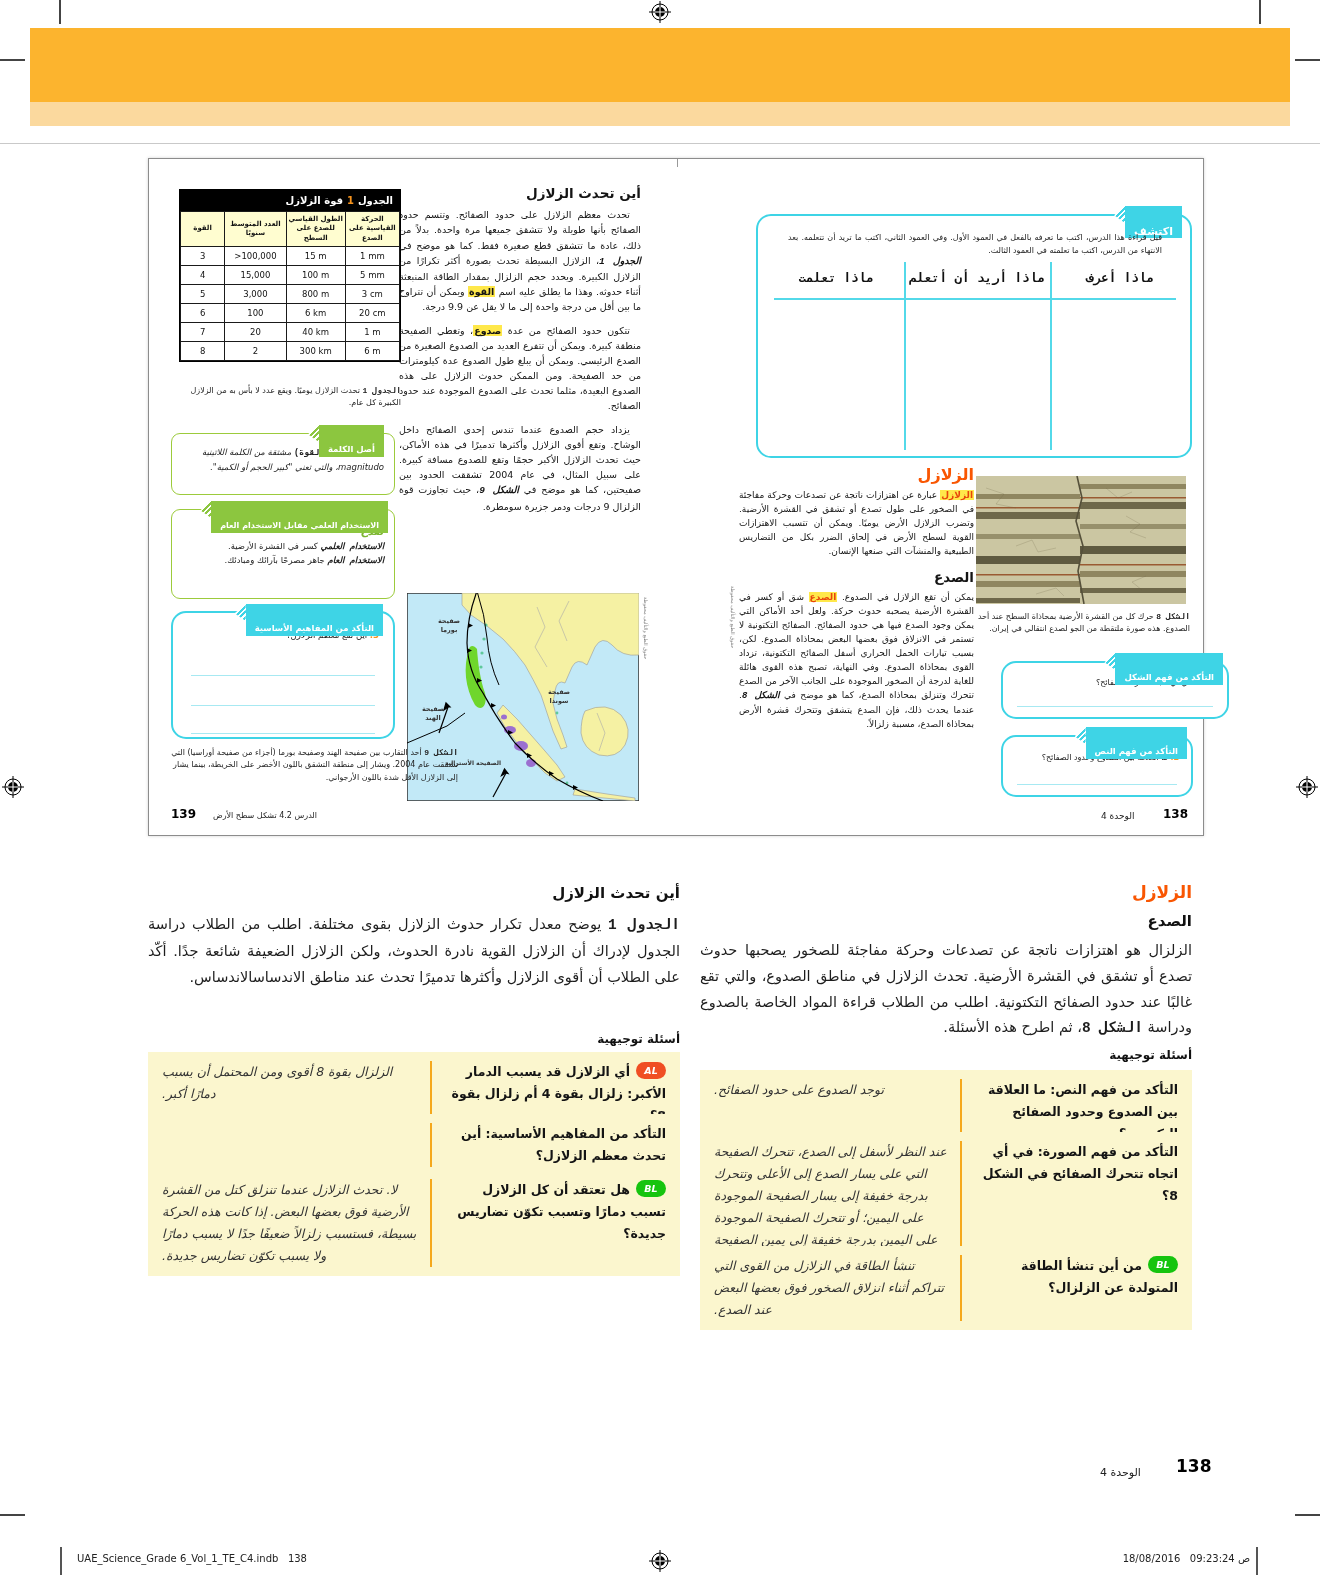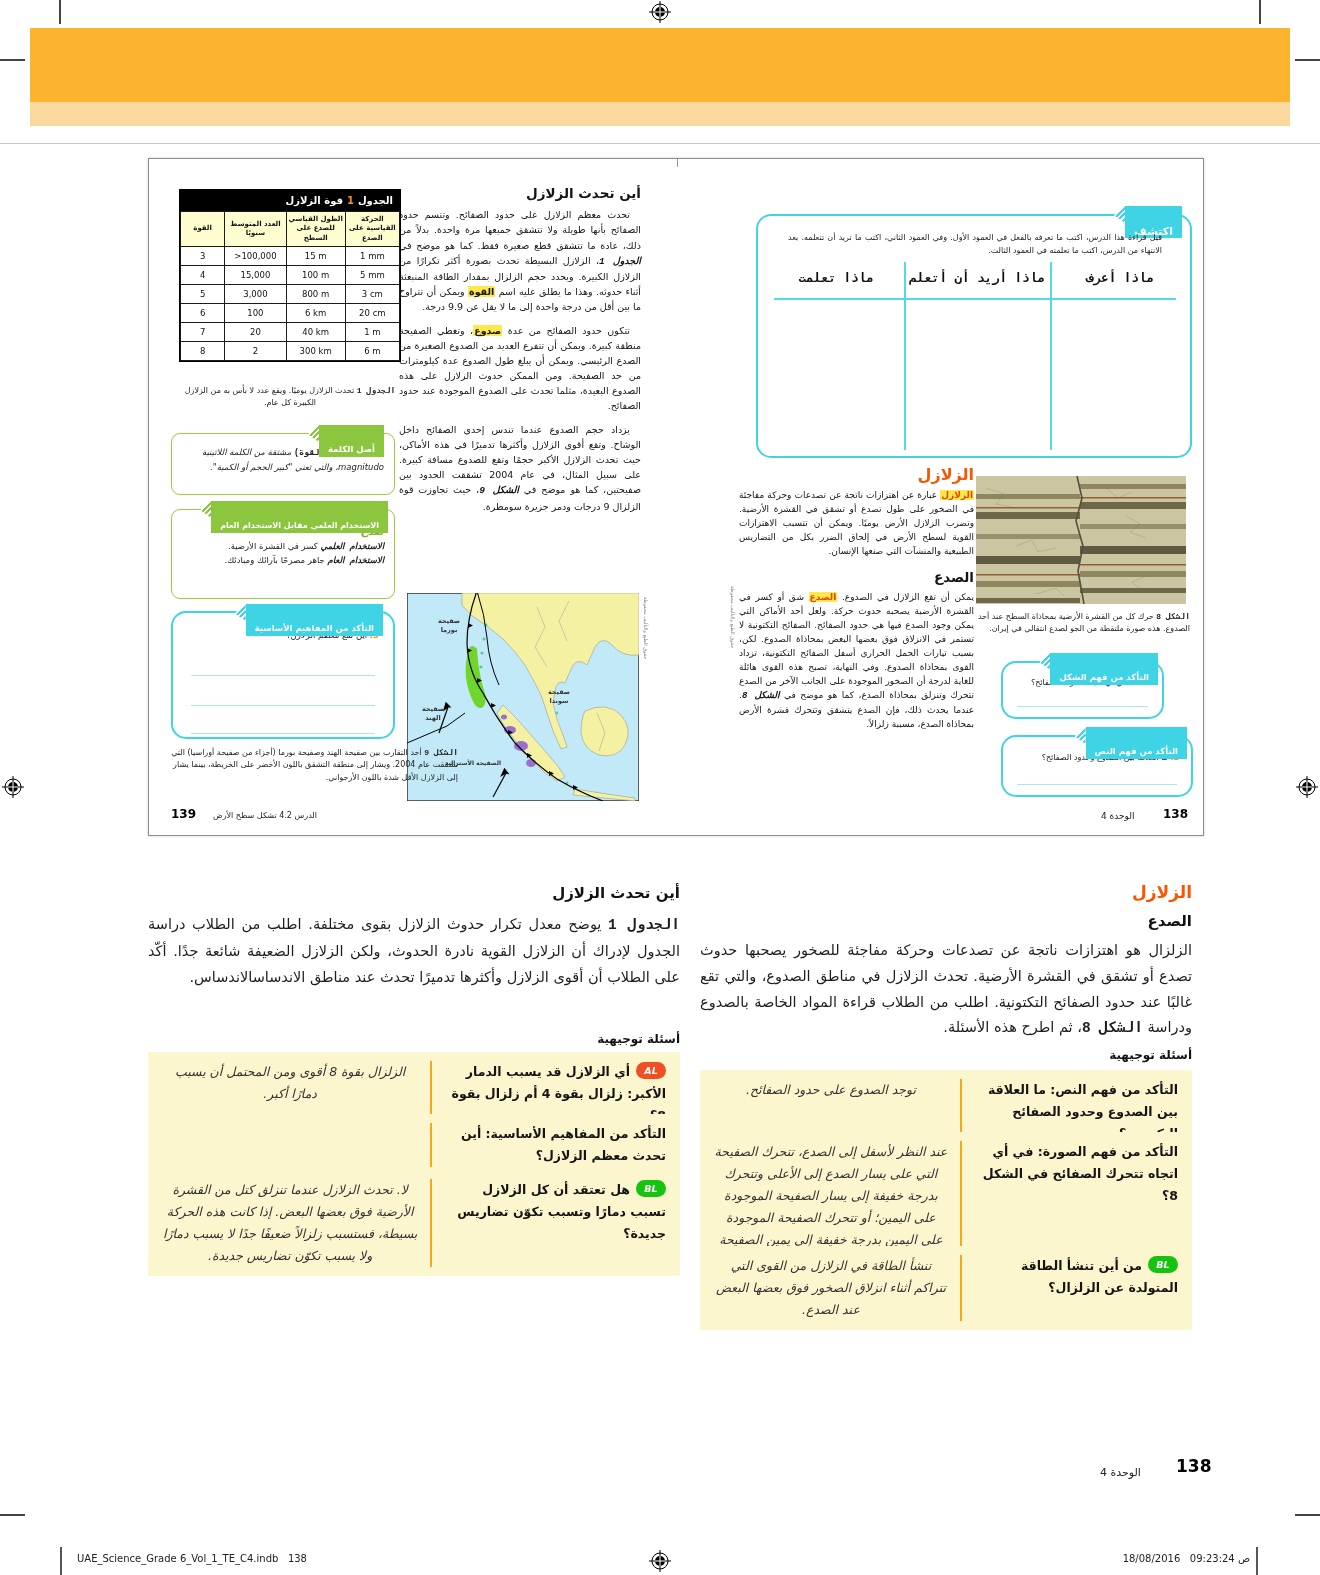--- a/index.html
+++ b/index.html
@@ -23,21 +23,21 @@
   
   .spread { position:absolute; left:148px; top:158px; width:1056px; height:678px; background:#fff; border:1px solid #8C8C8C; box-shadow:0 0 3px rgba(0,0,0,.18); }
   .spine-tick { position:absolute; left:528px; top:0; width:1px; height:8px; background:#999; }
   
   .qtable-wrap { border:1.5px solid #000; background:#fff; }
   .qtable-title { background:#000; color:#fff; font-size:10px; font-weight:bold; height:21px; line-height:21px; padding:0 7px; display:flex; gap:4px; direction:rtl; }
   .qtable-title .num { color:#F7941D; }
   table.qtable { border-collapse:collapse; width:100%; direction:ltr; }
   table.qtable th { background:#FFFDD0; font-size:7px; font-weight:bold; border:1px solid #1a1a1a; padding:3px 1px; direction:rtl; line-height:1.35; }
   table.qtable td { font-size:8.5px; text-align:center; border:1px solid #1a1a1a; height:19px; font-weight:500; }
-  .tbl-caption { font-size:8px; line-height:1.55; color:#222; text-align:center; direction:rtl; }
+  .tbl-caption { font-size:8px; line-height:1.55; color:#222; text-align:right; direction:rtl; }
   
   .page-col { direction:rtl; text-align:justify; font-size:9.5px; line-height:1.6; color:#141414; }
   .page-col h3 { font-size:13.5px; margin-bottom:6px; text-align:right; line-height:1.2; }
   .page-col h2 { font-size:16px; margin-bottom:5px; text-align:right; color:#F95602; line-height:1.2; }
   .page-col p { margin-bottom:8px; }
   .page-col p.ind { text-indent:11px; }
   
   .greenbox { position:absolute; border:1.6px solid #9CCB3B; border-radius:9px; background:#fff; }
   .cyanbox  { position:absolute; border:2px solid #3ED4E6; border-radius:15px; background:#fff; }
   .tab { position:absolute; height:17px; line-height:17px; color:#fff; font-size:8.5px; font-weight:bold; padding:16px 9px; white-space:nowrap; direction:rtl; }
@@ -55,21 +55,21 @@
   .caption { font-size:8px; line-height:1.55; direction:rtl; text-align:right; color:#222; }
   .vcredit { writing-mode:vertical-rl; font-size:5px; color:#888; letter-spacing:1px; direction:ltr; }
   
   .note-h-orange { color:#F95602; font-weight:bold; font-size:17px; text-align:right; direction:rtl; }
   .note-h { font-weight:bold; font-size:15px; text-align:right; direction:rtl; }
   .note-p { font-size:14.5px; line-height:1.78; text-align:justify; direction:rtl; color:#1d1d1d; }
   .guiding { font-weight:bold; font-size:12px; text-align:right; direction:rtl; color:#111; }
   .qa { position:absolute; background:#FBF6CE; display:flex; direction:rtl; padding:9px 14px; gap:12px; align-items:stretch; }
   .qa .q { width:44%; font-weight:bold; font-size:12.5px; line-height:1.75; color:#141414; text-align:right; }
   .qa .sep { width:2px; background:#F5A81C; }
-  .qa .a { flex:1; font-style:italic; font-size:12.5px; line-height:1.75; color:#333; text-align:center; }
+  .qa .a { flex:1; font-style:italic; font-size:12.5px; line-height:1.75; color:#333; text-align:left; }
   .badge { display:inline-block; min-width:30px; height:17px; border-radius:9px; color:#fff; font-size:9.5px; font-weight:bold; font-style:italic; text-align:center; line-height:17px; margin-left:6px; vertical-align:2px; padding:0 4px; }
   .badge.al { background:#F04E23; }
   .badge.bl { background:#16C40F; }
   .footer-sm { font-size:9px; direction:rtl; color:#222; }
   .footer-pg { font-weight:bold; color:#000; }
   .printline { font-size:10px; color:#222; }
   .printbar { position:absolute; width:1.5px; height:28px; background:#555; }
 </style>
 </head>
 <body>
@@ -337,21 +337,21 @@
           <path d="M60,118 l20,-6 l8,8"></path>
           <path d="M130,12 l12,10 l14,-6"></path>
       </g>
     </svg>
 
     <div class="abs caption" style="left:299px; top:452px; width:214px;">
       <span class="b">الشكل 8</span><span> حرك كل من القشرة الأرضية بمحاذاة السطح عند أحد الصدوع. هذه صورة ملتقطة من الجو لصدع انتقالي في إيران.</span>
     </div>
     <div class="abs vcredit" style="left:53px; top:427px; height:175px;">حقوق الطبع والتأليف محفوظة</div>
 
-    <div class="cyanbox" style="left:324px; top:502px; width:163px; height:58px;">
+    <div class="cyanbox" style="left:324px; top:502px; width:228px; height:58px;">
       <div class="tab cyan" style="top:-10px; right:4px;">التأكد من فهم الشكل</div>
       <div class="boxtext" style="padding:14px 24px 0; font-size:8px;">
         <span class="q-num">1.</span>
         <span>في أي اتجاه تتحرك الصفائح؟</span>
       </div>
       <div class="ansline" style="left:14px; right:14px; bottom:10px;"></div>
     </div>
 
     <div class="cyanbox" style="left:324px; top:576px; width:192px; height:62px;">
       <div class="tab cyan" style="top:-10px; right:4px;">التأكد من فهم النص</div>

